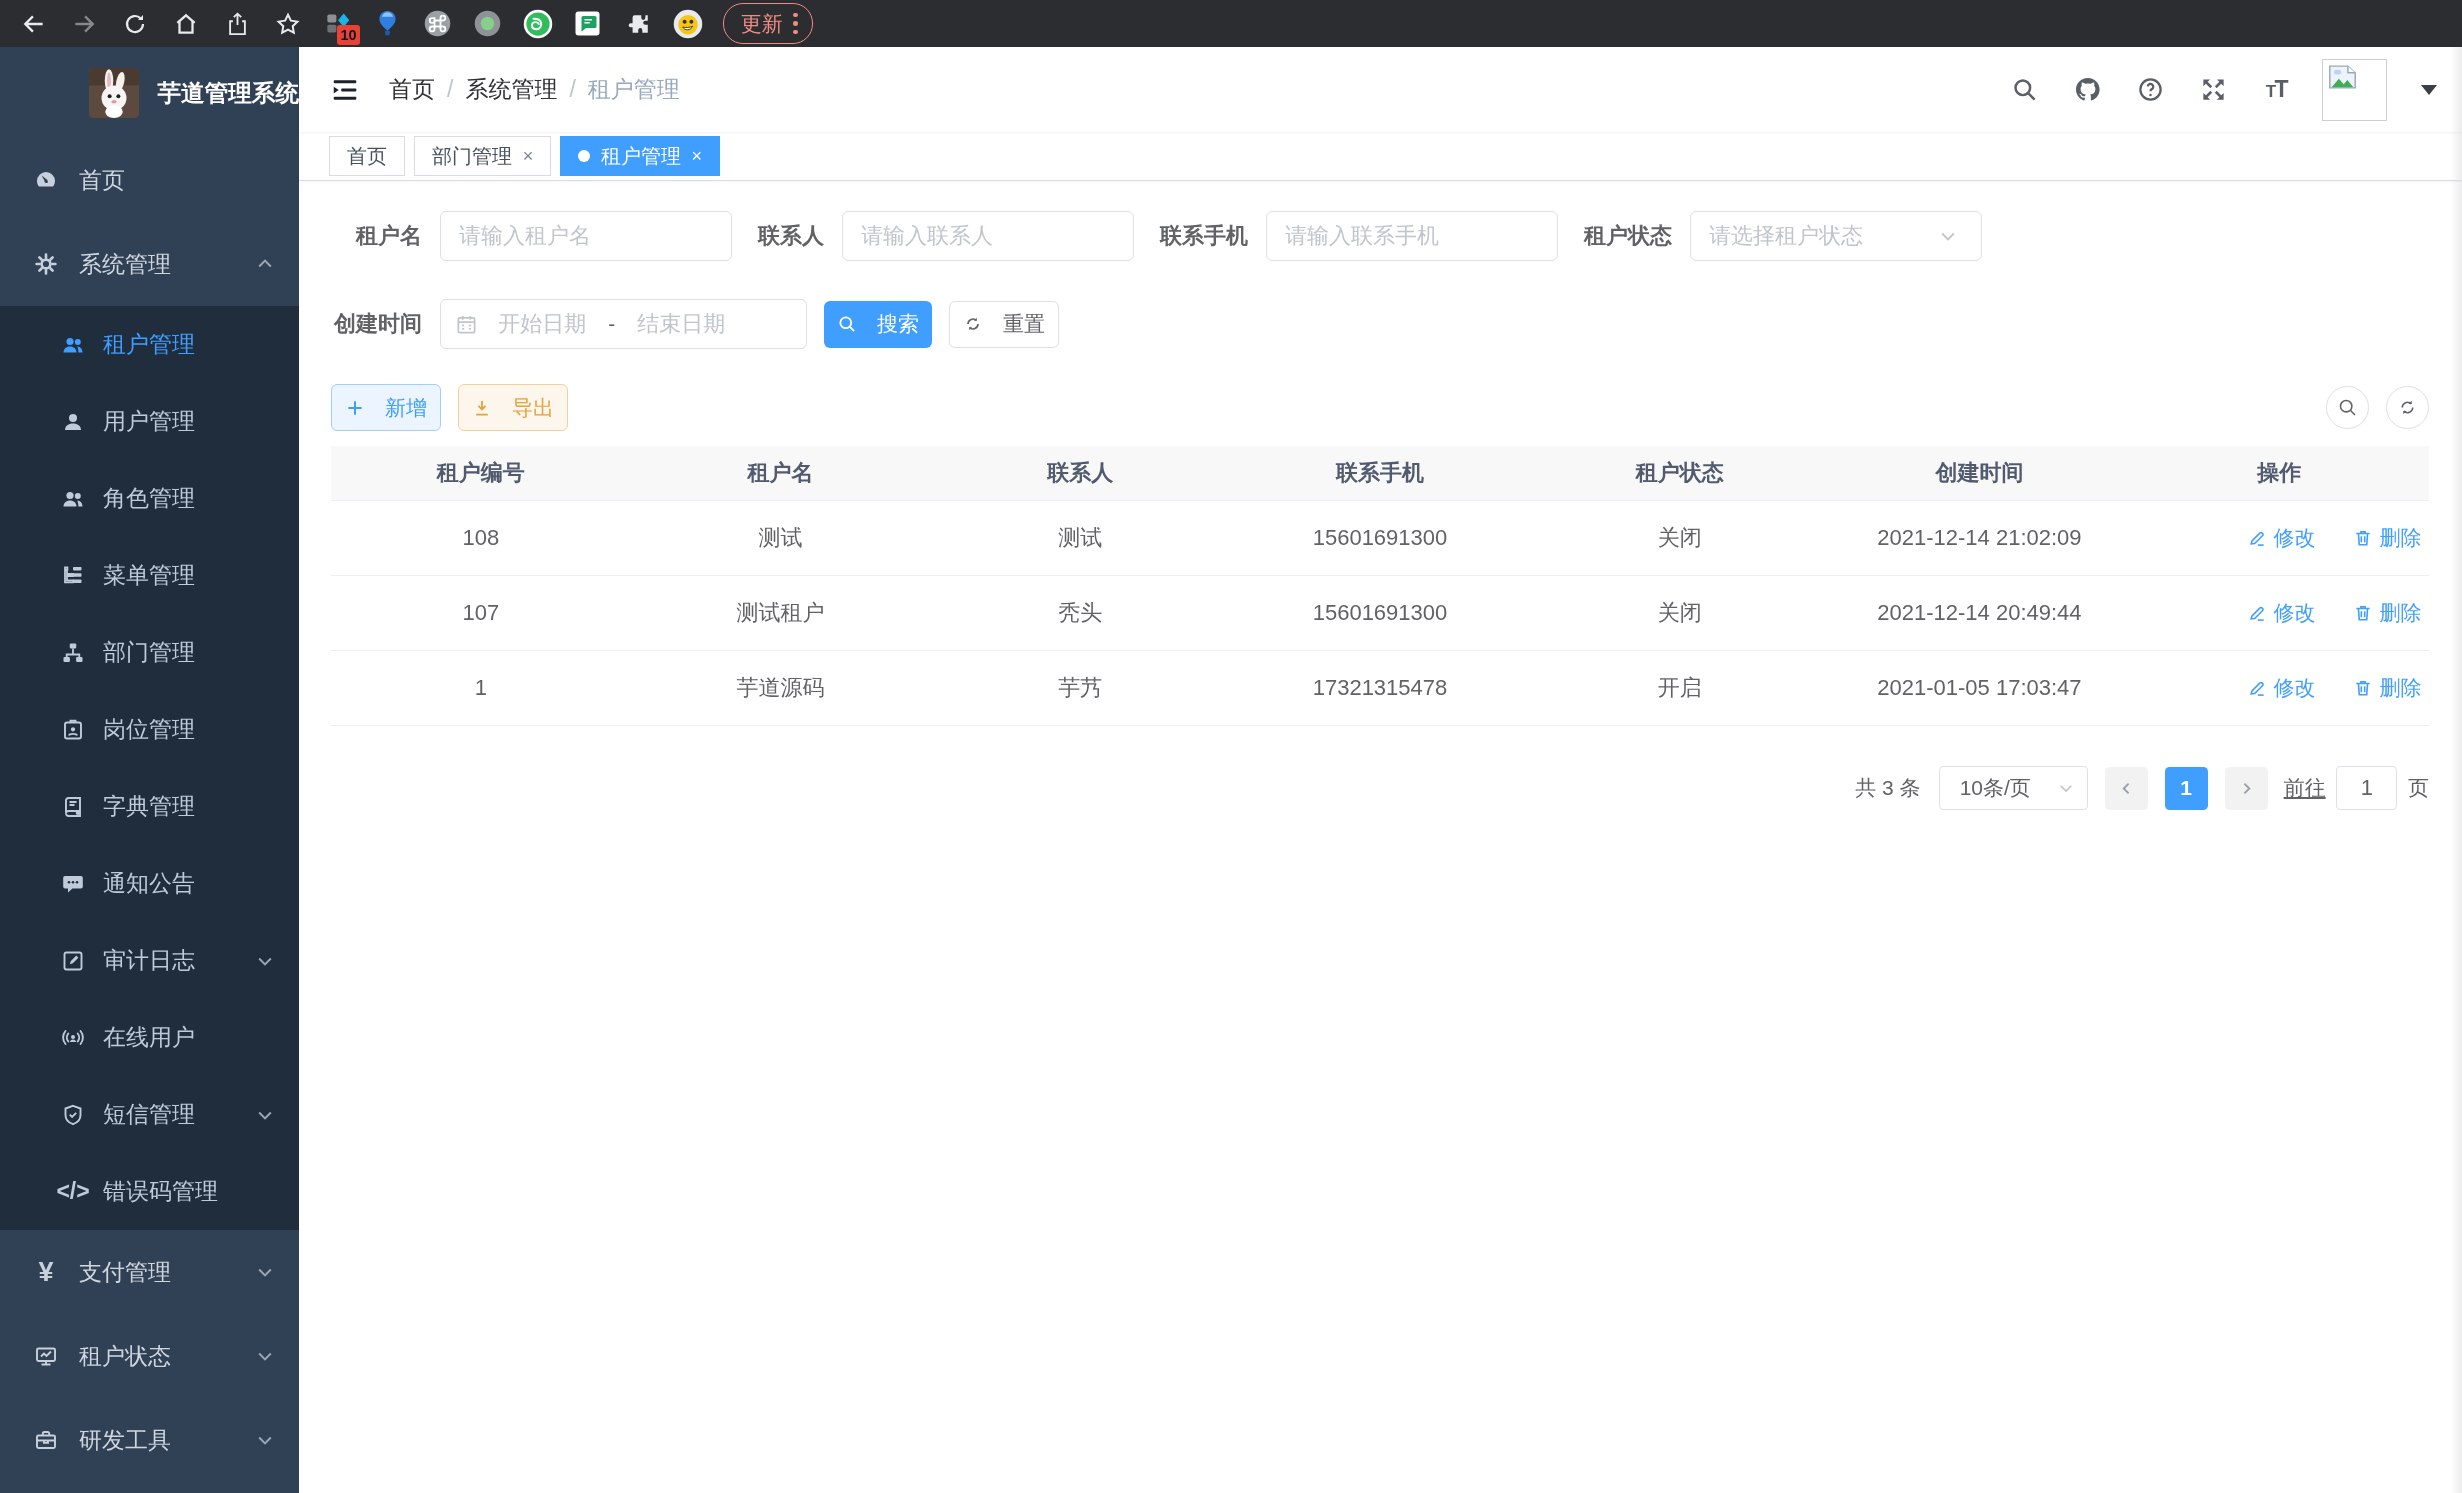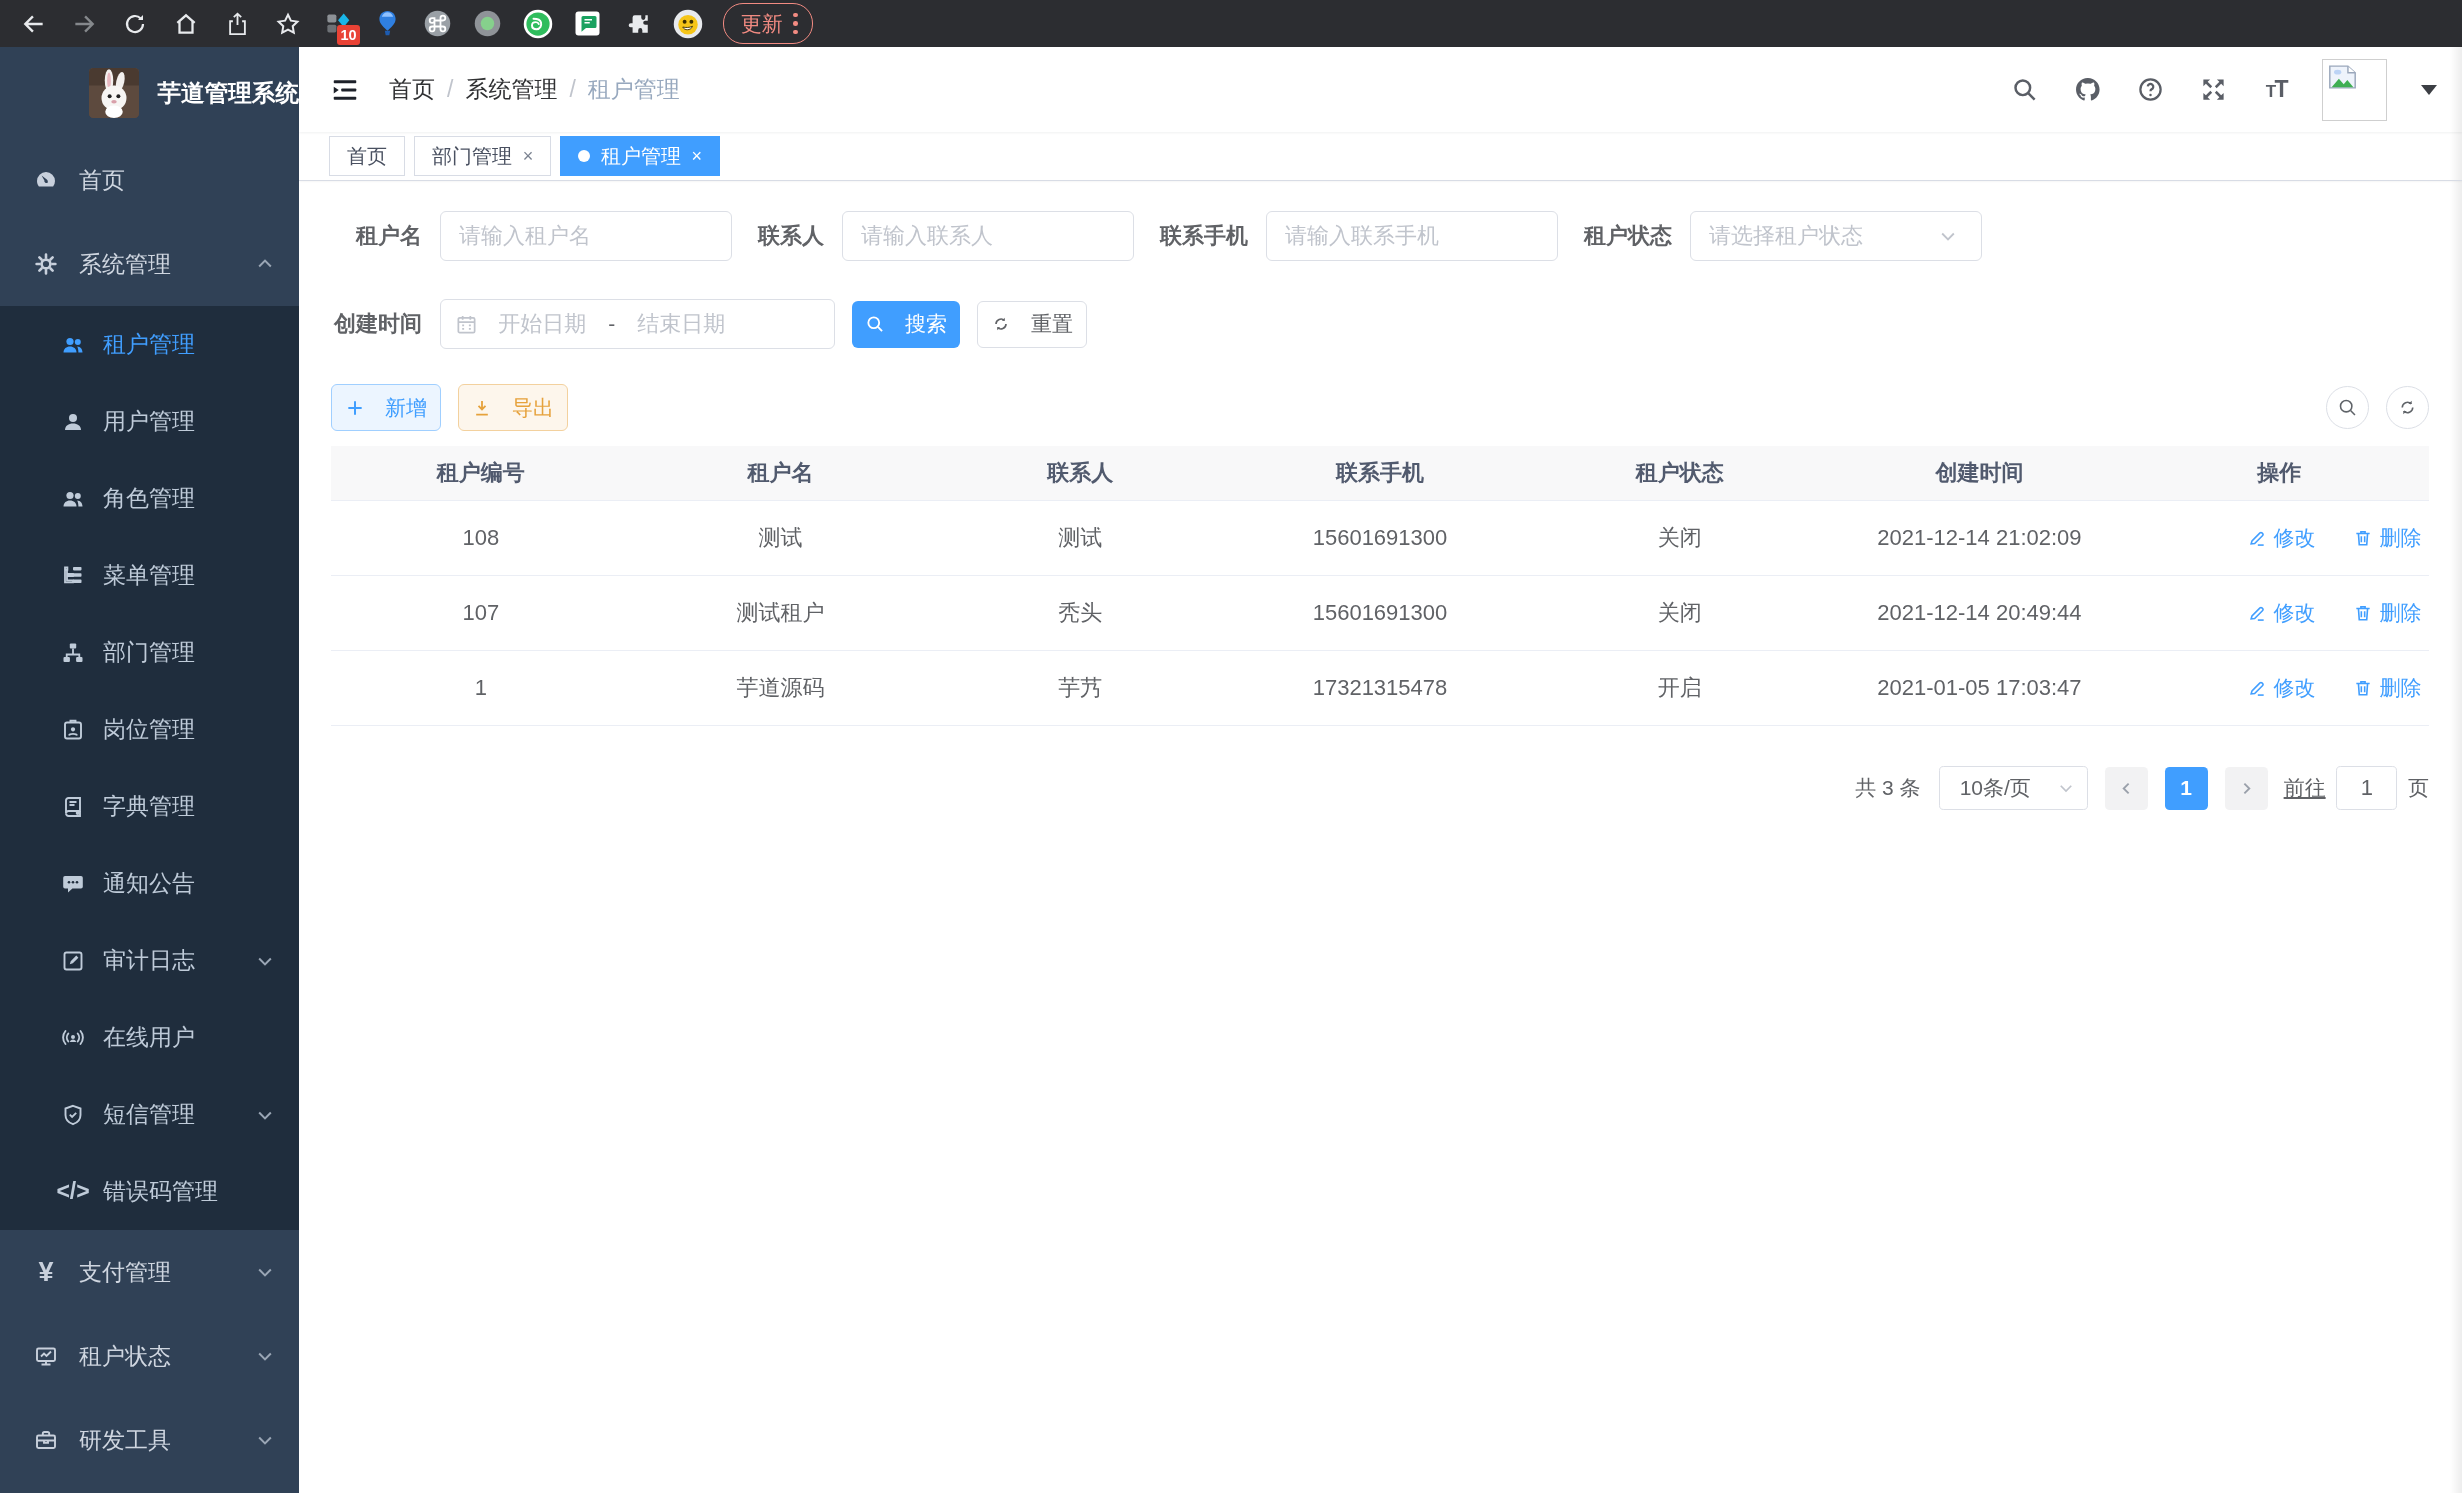--- a/index.html
+++ b/index.html
@@ -11,21 +11,21 @@
   .bbar { height:47px; background:#2c2d31; display:flex; align-items:center; padding:0 13.7px; }
   .bnav { display:flex; align-items:center; gap:10.7px; }
   .bnav .nbtn { width:40px; height:40px; display:flex; align-items:center; justify-content:center; border-radius:50%; }
   .addr { flex:0 0 auto; width:1462px; height:35px; margin-left:12px; background:#202124; border-radius:17.5px; display:flex; align-items:center; padding:0 18px; }
   .addr .sec { color:#9aa0a6; font-size:20.6px; margin-left:7.6px; }
   .addr .vdiv { width:0.8px; height:21px; background:#5f6368; margin:0 13.7px; }
   .addr .host { color:#e8eaed; font-size:21px; font-weight:bold; }
   .addr .path { color:#9aa0a6; font-size:21px; font-weight:bold; }
   .bright { display:flex; align-items:center; margin-left:17px; gap:20px; }
   .extwrap { position:relative; width:30px; height:30px; display:flex; align-items:center; justify-content:center; }
-  .badge10 { position:absolute; right:-7.6px; bottom:-6px; background:#e94235; color:#ffffff; font-size:14.5px; line-height:1; padding:2.3px 3.8px; border-radius:3px; font-weight:bold;margin-left:48px; }
+  .badge10 { position:absolute; right:-7.6px; bottom:-6px; background:#e94235; color:#0f172a; font-size:14.5px; line-height:1; padding:2.3px 3.8px; border-radius:3px; font-weight:bold;margin-left:48px; }
   .update-pill { display:flex; align-items:center; gap:10.7px; border:1.9px solid #f28b82; border-radius:20px; padding:5.3px 13.7px 5.3px 17px; }
   .update-pill .ulabel { color:#f28b82; font-size:21px; }
   .dots3 { display:flex; flex-direction:column; gap:3.8px; }
   .dots3 i { width:4.6px; height:4.6px; border-radius:50%; background:#f28b82; }
 
   
   .app { display:flex; height:1447px; }
 
   
   .sidebar { width:299px; background:#304156; flex:0 0 299px; color:#cfd6e0; }
@@ -70,21 +70,21 @@
   .f-row + .f-row { margin-top:38px; }
   .f-label { font-size:22px; color:#606266; font-weight:600; margin-right:18px; white-space:nowrap; }
   .f-label.w { width:91px; text-align:right; }
   .tbox { height:50px; border:0.8px solid #dcdfe6; border-radius:6px; background:#fff; display:flex; align-items:center; }
   .tbox input { border:none; outline:none; font-size:22px; color:#606266; width:100%; padding:0 18px; background:transparent; font-family:inherit; }
   .tbox input::placeholder { color:#c0c4cc; }
   .in-norm { width:292px; }
   .grp { display:flex; align-items:center; margin-right:26px; }
   .selbox { width:292px; justify-content:space-between; padding:0 23px 0 18px; cursor:pointer; }
   .ph { color:#c0c4cc; font-size:22px; }
-  .dateband { width:395px; padding:0 13.7px; }
+  .dateband { width:367px; padding:0 13.7px; }
   .dateband input { text-align:center; padding:0 4.6px; }
   .dsep { color:#606266; font-size:21px; padding:0 1.5px; }
   .btn { height:47px; border-radius:6px; display:flex; align-items:center; justify-content:center; font-size:21px; cursor:pointer; border:0.8px solid transparent; gap:20px; }
   .btn-primary { background:#409eff; color:#fff; width:108px; margin-left:17px; }
   .btn-plain { background:#fff; border-color:#dcdfe6; color:#606266; width:110px; margin-left:17px; }
   .btn-blue-plain { background:#ecf5ff; border-color:#a0cfff; color:#409eff; width:110px; }
   .btn-warn-plain { background:#fdf6ec; border-color:#f3d19e; color:#e6a23c; width:110px; margin-left:17px; }
 
   .tools-row { margin-top:35px; display:flex; align-items:center; }
   .right-tools { margin-left:auto; display:flex; align-items:center; gap:17px; }

